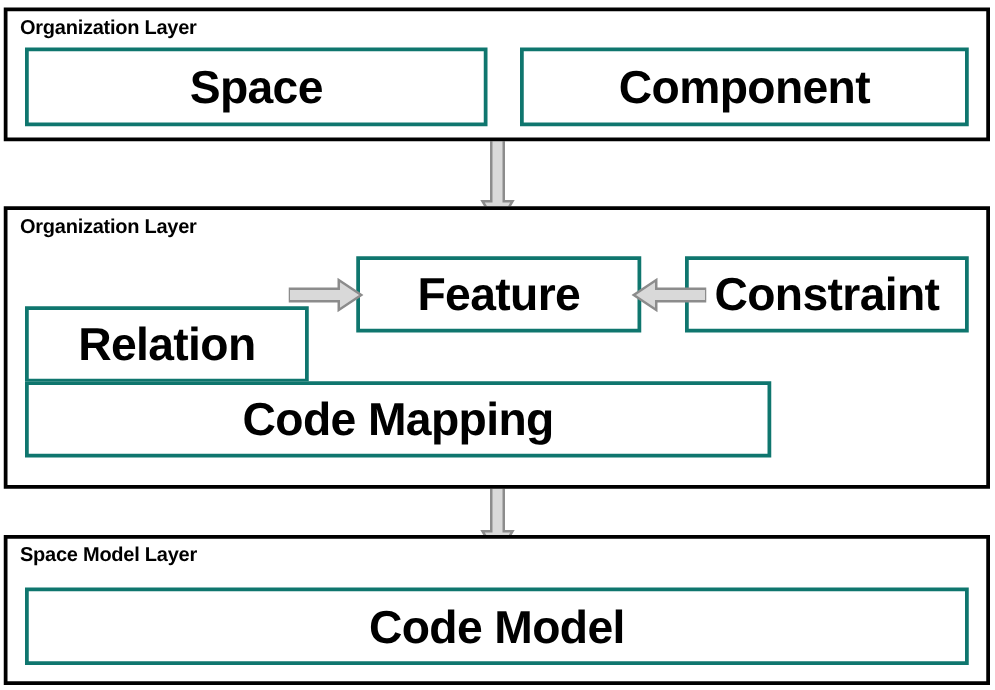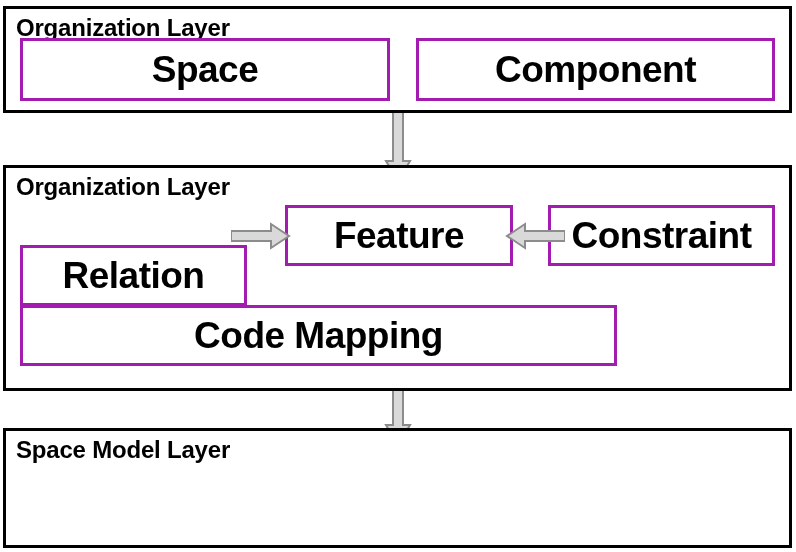--- a/index.html
+++ b/index.html
@@ -28,32 +28,32 @@
     background: #ffffff;
   }
   #layer-organization { left: 3px;  top: 6px;   width: 789px; height: 107px; }
   #layer-variability  { left: 3px;  top: 165px; width: 789px; height: 226px; }
   #layer-basemodel    { left: 3px;  top: 428px; width: 789px; height: 120px; }
 
   .layer-label {
     position: absolute;
     left: 10px;
     top: 5px;
-    font-size: 24px;
+    font-size: 16px;
     font-weight: bold;
     color: #000000;
     letter-spacing: -0.2px;
     white-space: nowrap;
   }
 
   
   .node {
     position: absolute;
     box-sizing: border-box;
-    border: 3px solid #a21caf;
+    border: 3px solid #0f766e;
     background: #ffffff;
     display: flex;
     align-items: center;
     justify-content: center;
   }
   .node-label {
     font-size: 37px;
     font-weight: bold;
     color: #000000;
     line-height: 1;
@@ -145,14 +145,17 @@
   <div class="arrow" id="arrow-constraint-feature" style="left:505px; top:222px; width:60px; height:28px;">
     <svg width="60" height="28" viewBox="0 0 60 28">
       <polygon points="60,9 20,9 20,2 2,14 20,26 20,19 60,19" fill="#d9d9d9" stroke="#8c8c8c" stroke-width="2" stroke-linejoin="miter"></polygon>
     </svg>
   </div>
 
   <div class="layer" id="layer-basemodel">
     <div class="layer-label">Space Model Layer</div>
   </div>
 
+  <div class="node" id="node-code-model">
+    <span class="node-label">Code Model</span>
+  </div>
 
 </div>
 
 </body></html>

